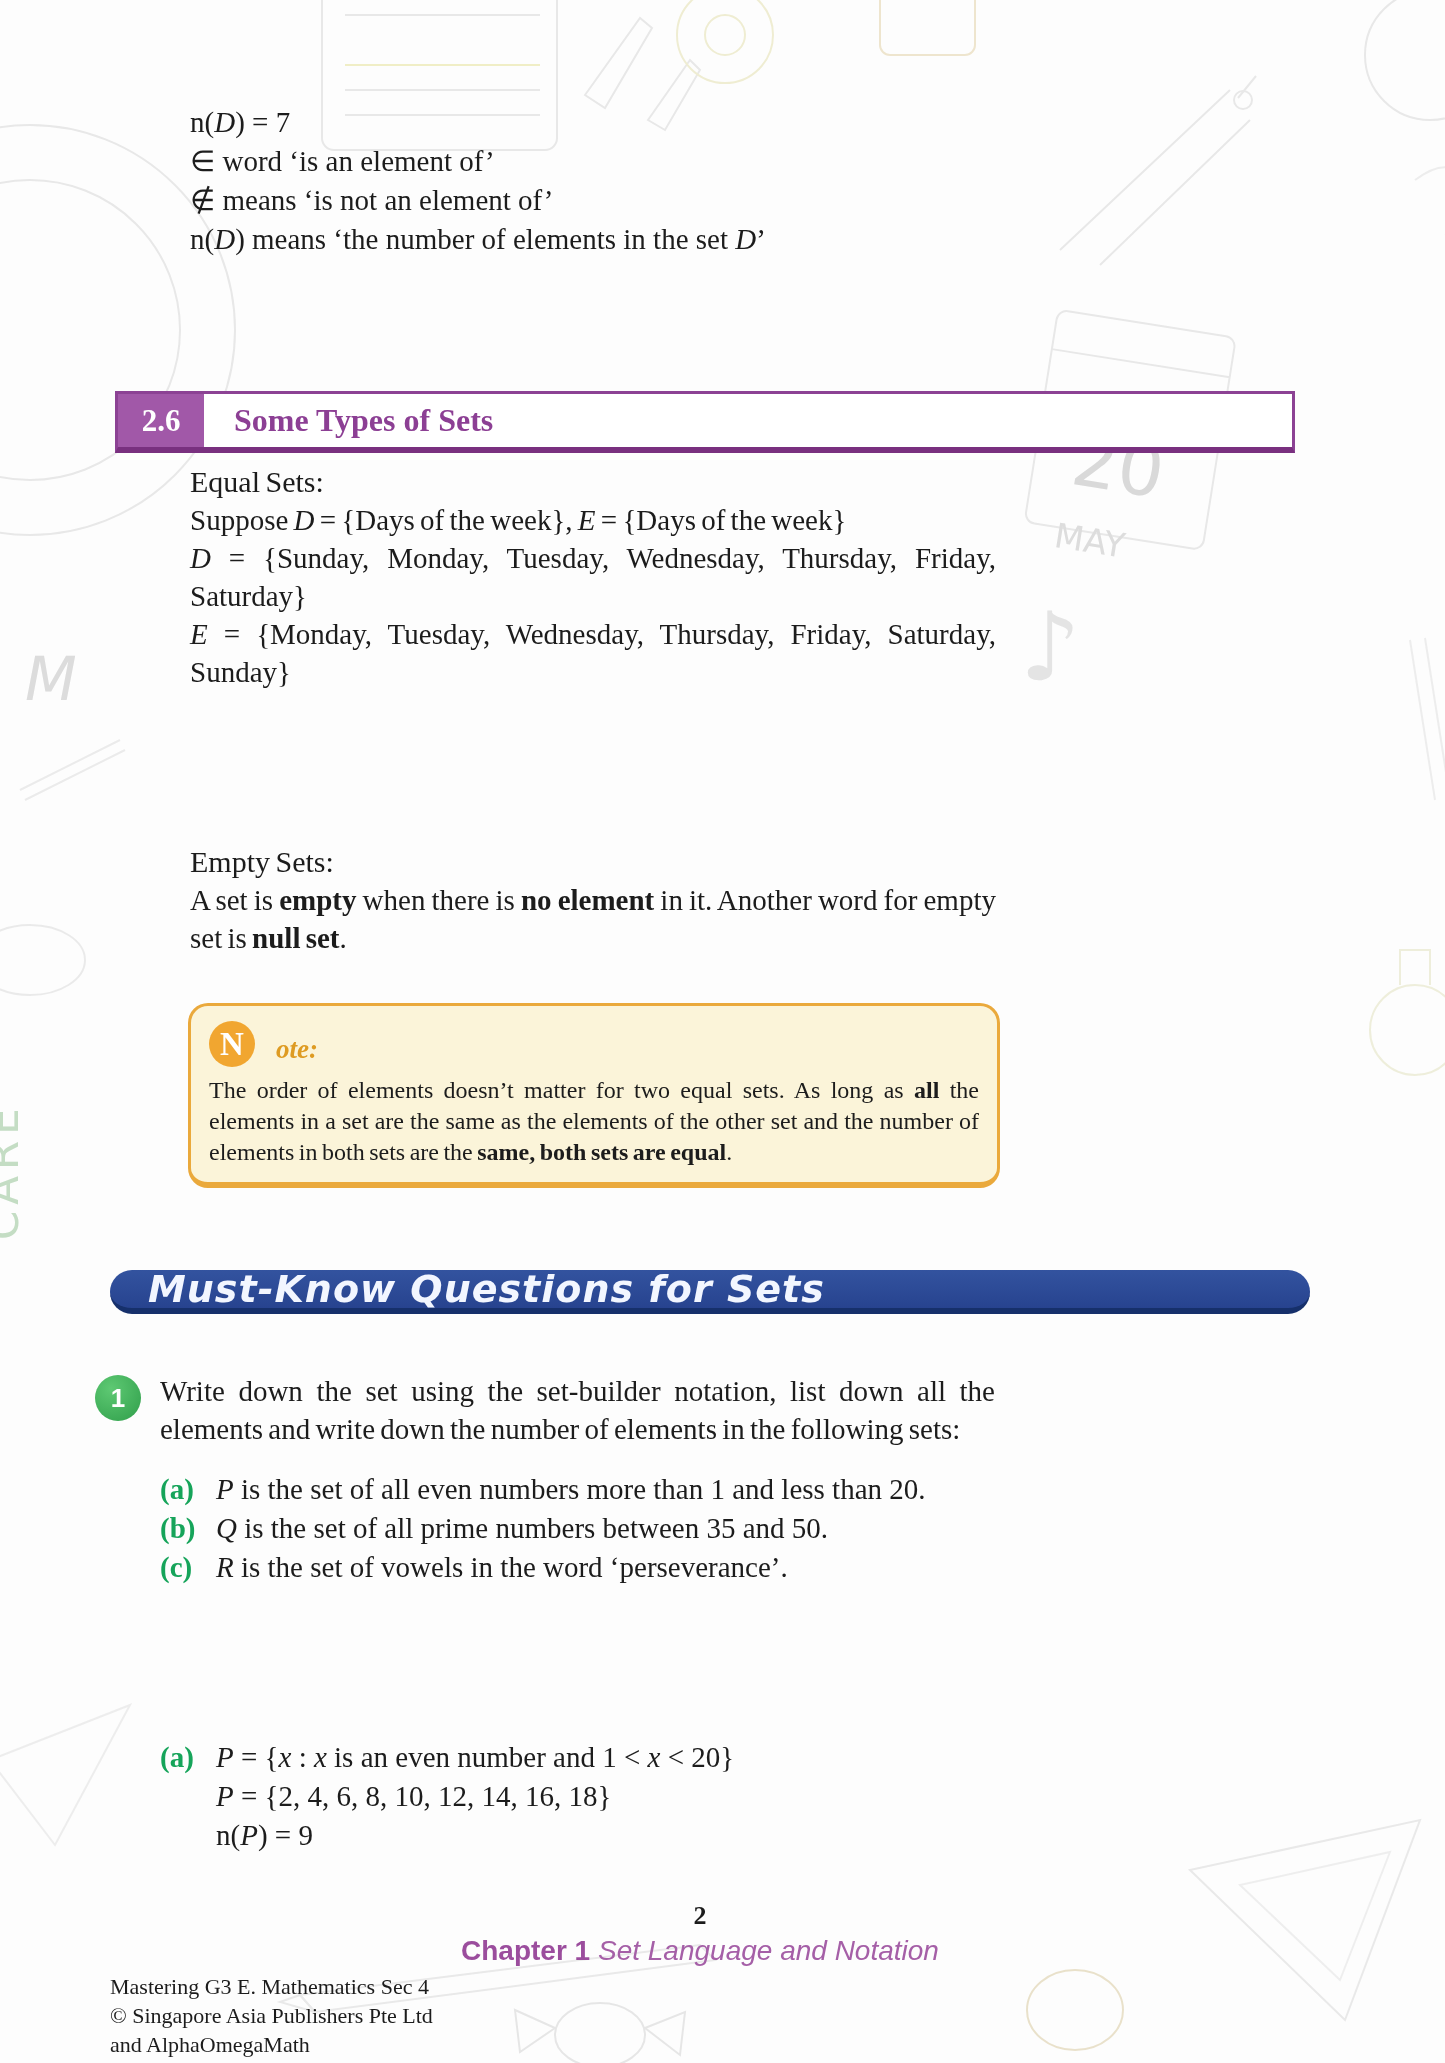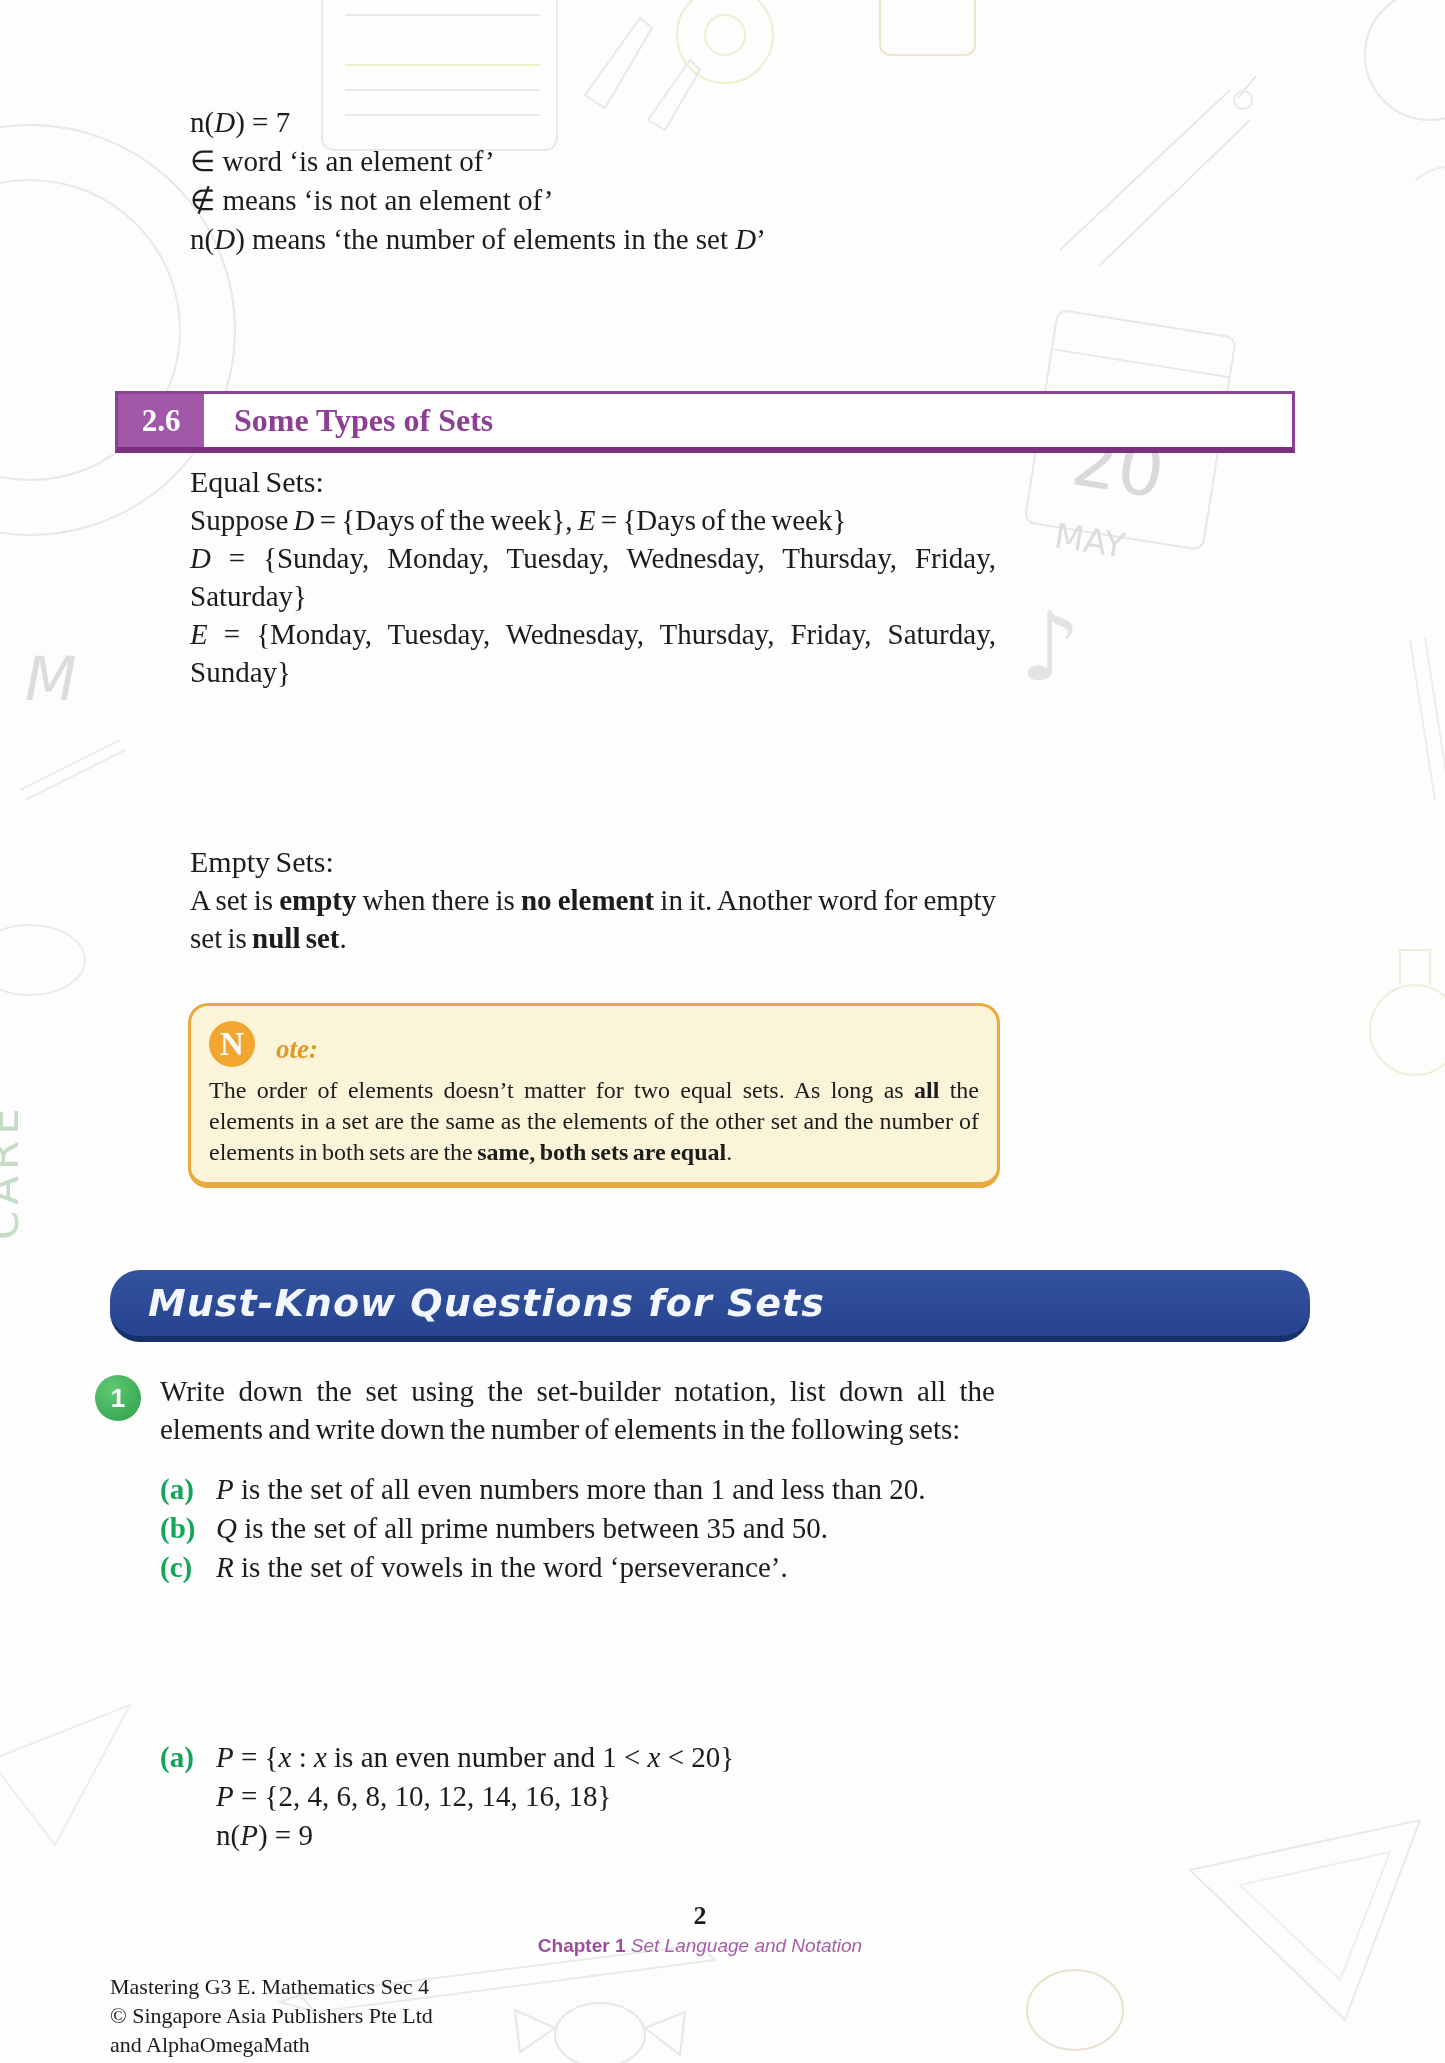--- a/index.html
+++ b/index.html
@@ -36,21 +36,21 @@
     background:#fbf4d9;border:3px solid #eaa93c;border-bottom-width:6px;border-radius:20px;
     padding:12px 18px 14px 18px;}
   .note-head{display:flex;align-items:center;height:52px;}
   .note-icon{width:46px;height:46px;border-radius:50%;background:#f1a630;color:#ffffff;
     font-weight:bold;font-size:33px;display:flex;align-items:center;justify-content:center;}
   .note-label{color:#de9b22;font-style:italic;font-weight:bold;font-size:27px;margin-left:21px;
     padding-top:10px;}
   .note-body{font-size:24px;line-height:31px;text-align:justify;word-spacing:-1.5px;margin-top:5px;}
 
   
-  #banner{top:1270px;left:110px;width:1200px;height:72px;box-sizing:border-box;
+  #banner{top:1270px;left:110px;width:1200px;height:44px;box-sizing:border-box;
     background:linear-gradient(#33539f,#27438f);border-bottom:6px solid #16306b;border-radius:30px;
     display:flex;align-items:center;padding-left:38px;
     font-family:"DejaVu Sans", sans-serif;font-weight:bold;font-style:italic;
     font-size:38px;color:#f2f6ff;letter-spacing:1px;}
 
   
   #question{top:1372px;left:95px;width:905px;}
   .q-badge{position:absolute;left:0;top:3px;width:46px;height:46px;border-radius:50%;
     background:radial-gradient(circle at 35% 30%, #5ec973, #2f9e4a);
     color:#ffffff;font-family:"Liberation Sans", sans-serif;font-weight:bold;font-size:26px;
@@ -63,21 +63,21 @@
 
   
   #answer{top:1738px;left:160px;display:flex;}
   .ans-label{width:56px;color:#16a45a;font-weight:bold;font-size:29px;line-height:39px;flex:none;}
   .ans-lines{font-size:29px;line-height:39px;}
 
   
   #footer-imprint{top:1972px;left:110px;font-size:22px;line-height:29px;}
   #footer-center{top:1901px;left:430px;width:540px;text-align:center;}
   .page-num{font-weight:bold;font-size:26px;line-height:30px;}
-  .chapter{margin-top:4px;font-family:"Liberation Sans", sans-serif;font-size:19px;}
+  .chapter{margin-top:4px;font-family:"Liberation Sans", sans-serif;font-size:28px;}
   .chapter-label{color:#9b4d9d;font-weight:bold;}
   .chapter-title{color:#a55fa7;font-style:italic;}
 </style>
 </head>
 <body>
 
 <div id="page">
 
   <svg id="doodles" width="1445" height="2063" viewBox="0 0 1445 2063">
     <g fill="none" stroke="#d7d7d7" stroke-width="2" opacity="0.55">

